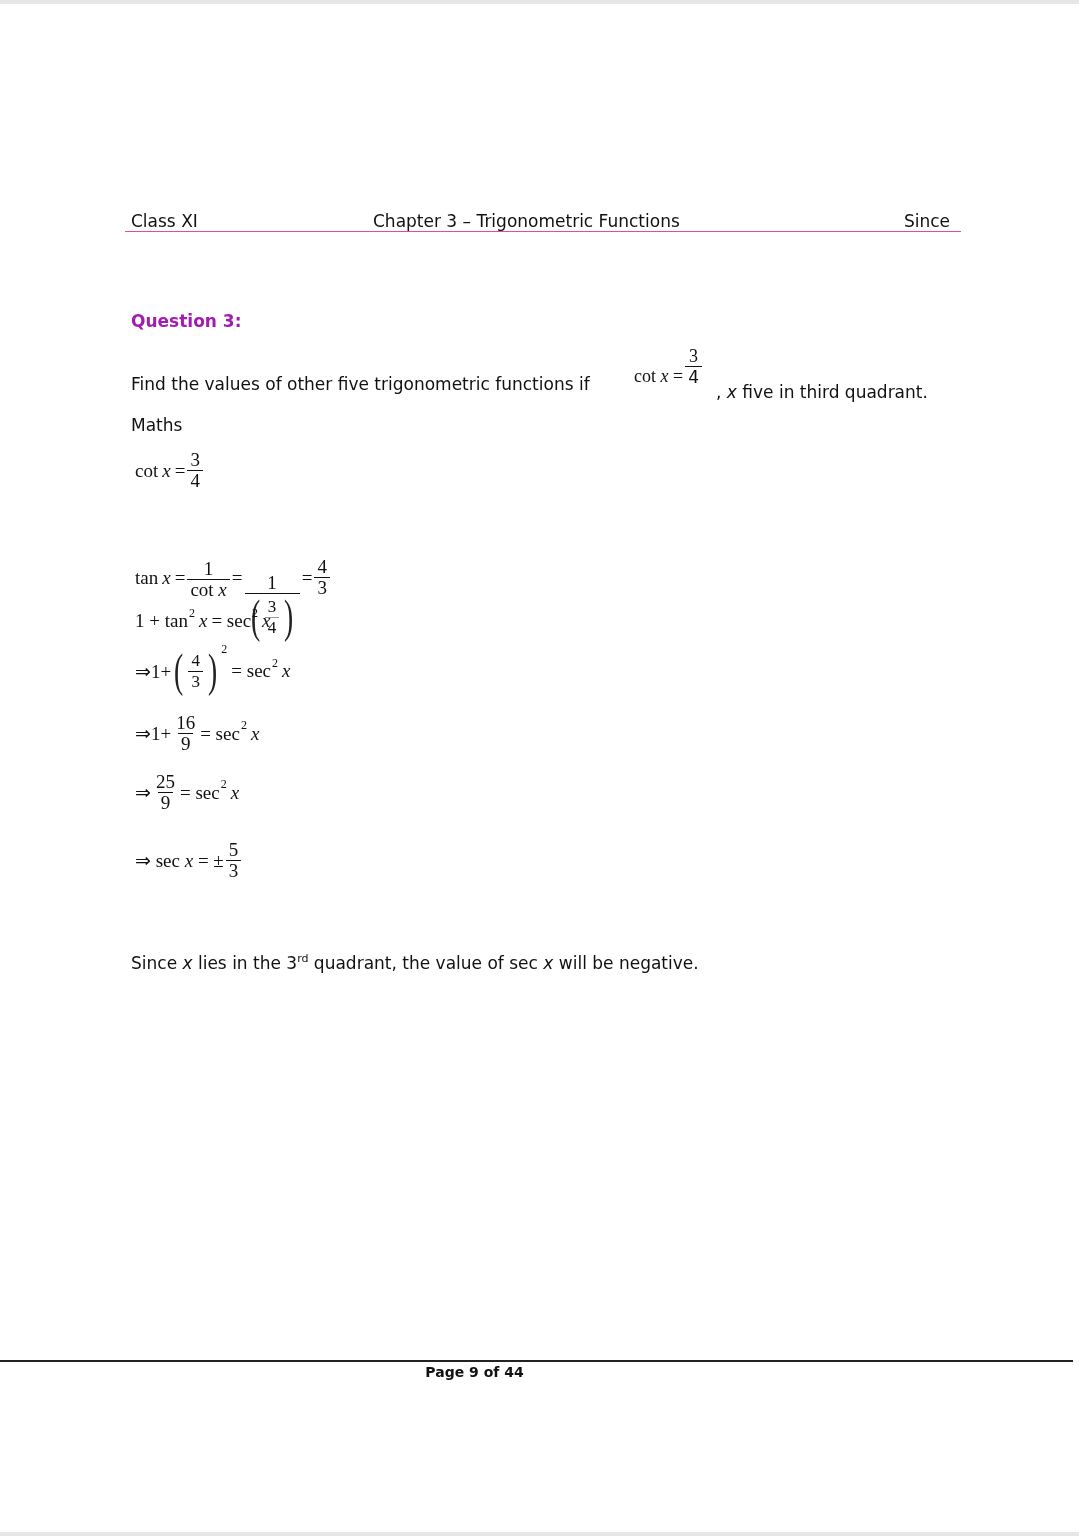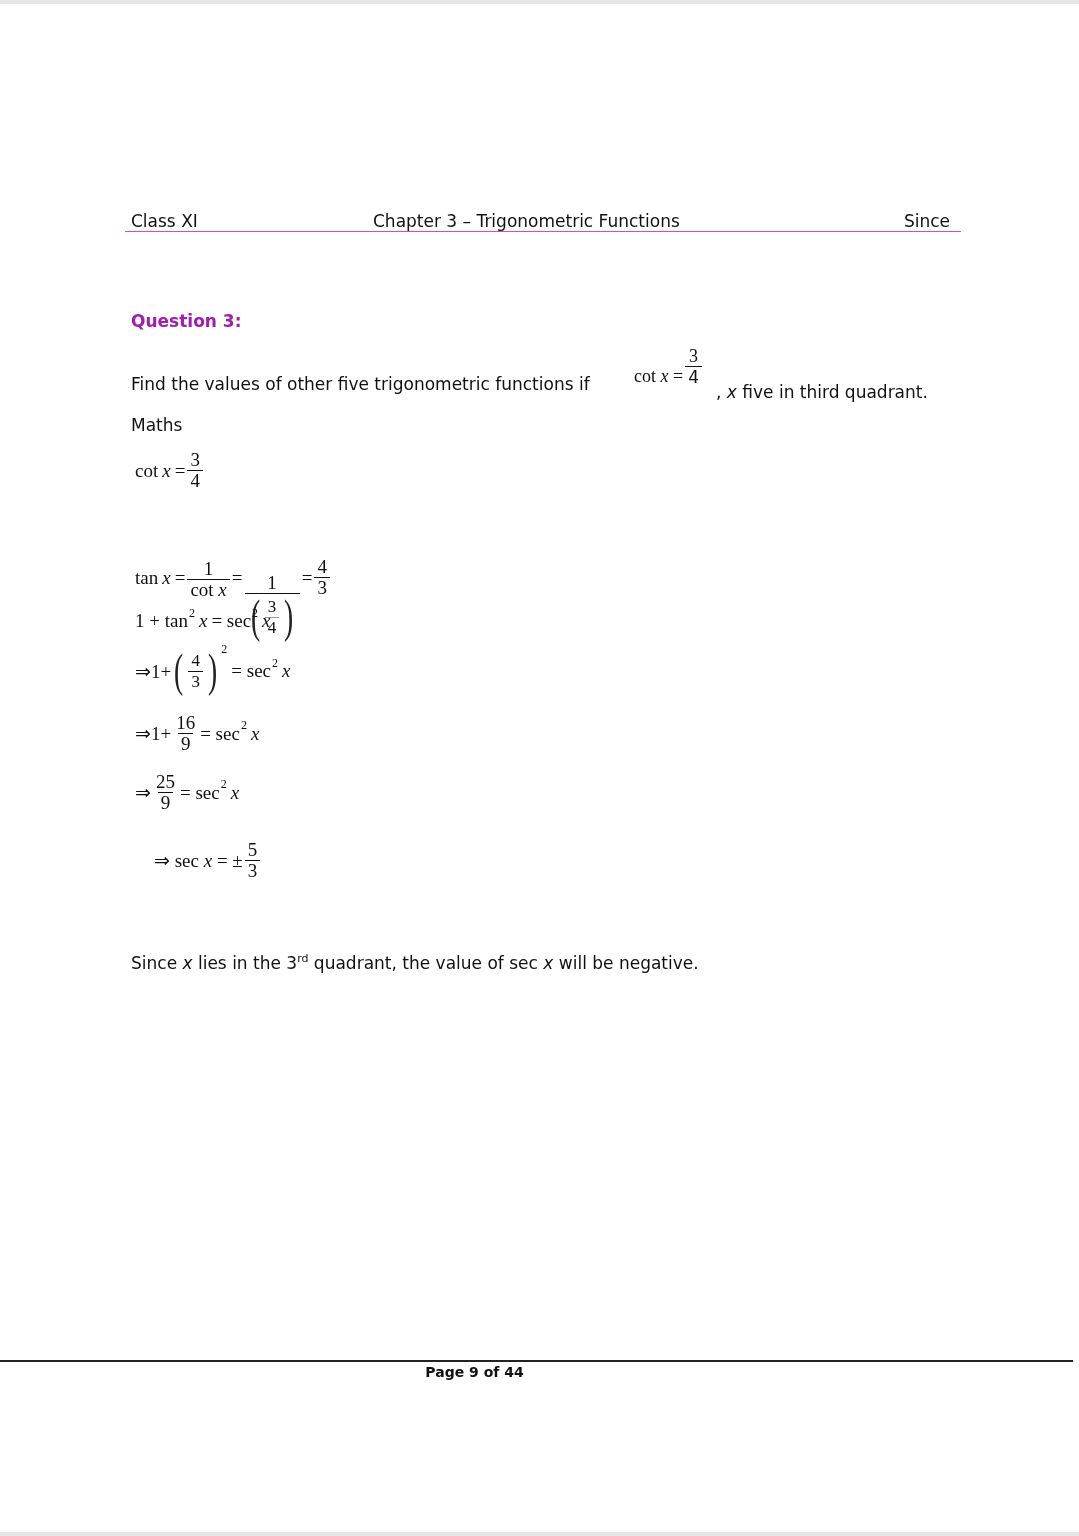--- a/index.html
+++ b/index.html
@@ -151,21 +151,21 @@
     <span class="num">25</span>
     <span class="den">9</span>
   </span>
   <span>= sec</span>
     <span class="sup">2</span>
     <span class="sp"></span>
     <i>x</i>
 </div>
 
 <div class="m" style="left:135px; top:840px;">
-  <span style="white-space:pre;margin-left:19px;">⇒ sec </span>
+  <span style="white-space:pre;">⇒ sec </span>
     <i>x</i>
     <span style="white-space:pre;"> = ±</span>
   <span class="frac">
     <span class="num">5</span>
     <span class="den">3</span>
   </span>
 </div>
 
 <div class="conclusion"><span>Since </span><i>x</i><span> lies in the 3</span><sup>rd</sup><span> quadrant, the value of sec </span><i>x</i><span> will be negative.</span></div>
 

